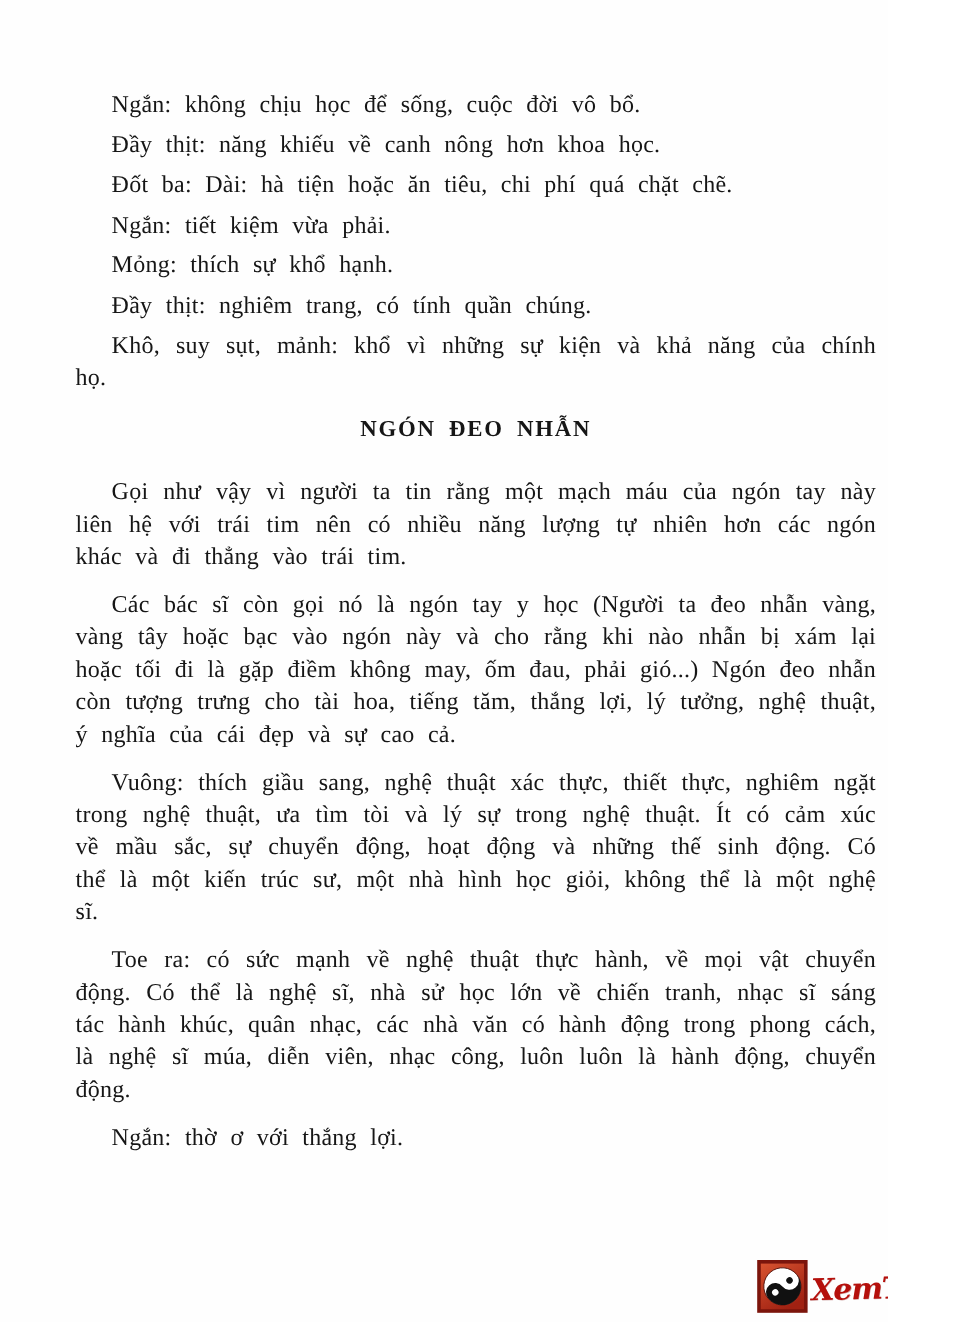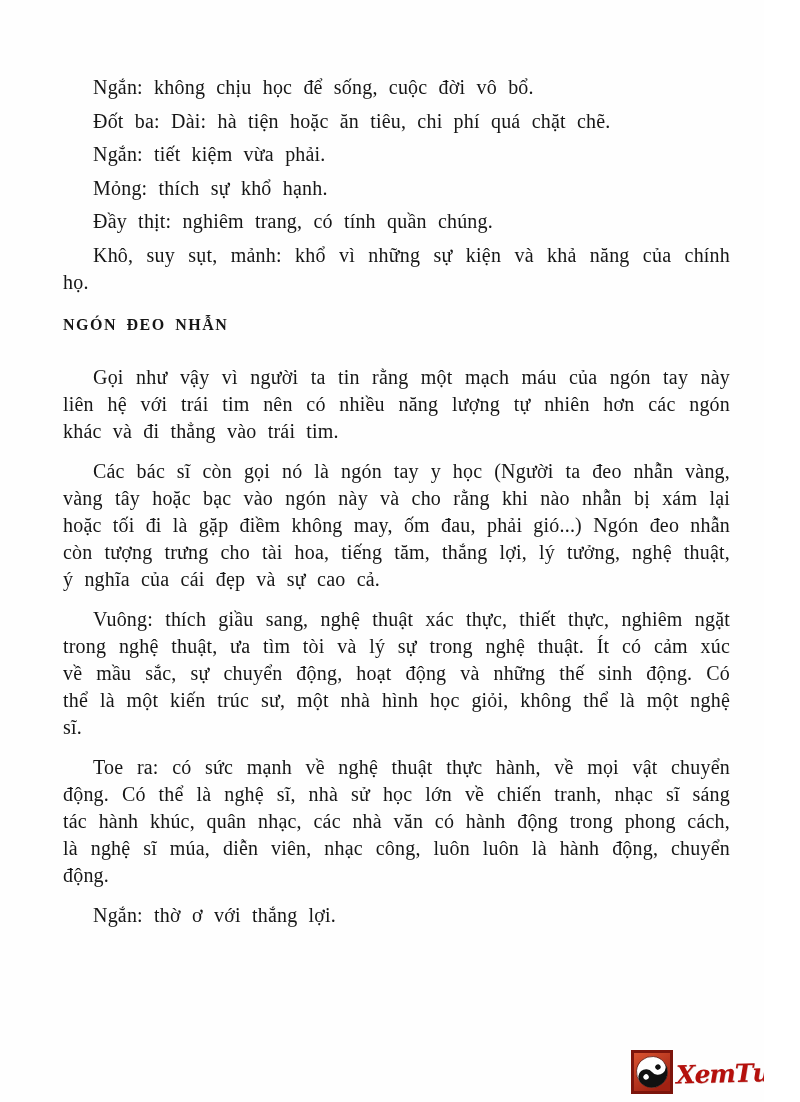--- a/index.html
+++ b/index.html
@@ -8,21 +8,20 @@
     background: #ffffff;
   }
   .page {
     position: relative;
     width: 740px;
     height: 1102px;
     background: #fefefe;
     overflow: hidden;
     font-family: "Liberation Serif", "DejaVu Serif", serif;
     color: #161616;
-    padding-left: 24px;
   }
   .text-column {
     position: absolute;
     left: 63px;
     top: 74px;
     width: 667px;
   }
   .attribute-list p,
   .section-paragraphs p {
     margin: 0 0 6px 0;
@@ -37,24 +36,24 @@
     margin-bottom: 6.5px;
   }
   .section-paragraphs p {
     margin-bottom: 4px;
     margin-top: 13px;
   }
   .attribute-list .lead-italic {
   }
   .section-title {
     margin: 14px 0 24px 0;
-    font-size: 16px;
+    font-size: 19px;
     line-height: 30px;
     font-weight: bold;
-    text-align: left;
+    text-align: center;
     letter-spacing: 1.5px;
     word-spacing: 0.25em;
   }
   .watermark {
     position: absolute;
     left: 630px;
     top: 1048px;
     width: 162px;
     height: 48px;
     display: flex;
@@ -81,20 +80,21 @@
 </style>
 </head>
 <body>
 
 <div class="page">
 
   <div class="text-column">
 
     <div class="attribute-list">
         <p>Ngắn: không chịu học để sống, cuộc đời vô bổ.</p>
+        <p>Đầy thịt: năng khiếu về canh nông hơn khoa học.</p>
         <p><span class="lead-italic">Đốt ba:</span> Dài: hà tiện hoặc ăn tiêu, chi phí quá chặt chẽ.</p>
         <p>Ngắn: tiết kiệm vừa phải.</p>
         <p>Mỏng: thích sự khổ hạnh.</p>
         <p>Đầy thịt: nghiêm trang, có tính quần chúng.</p>
         <p>Khô, suy sụt, mảnh: khổ vì những sự kiện và khả năng của chính họ.</p>
       </div>
 
     <h1 class="section-title">NGÓN ĐEO NHẪN</h1>
 
     <div class="section-paragraphs">

